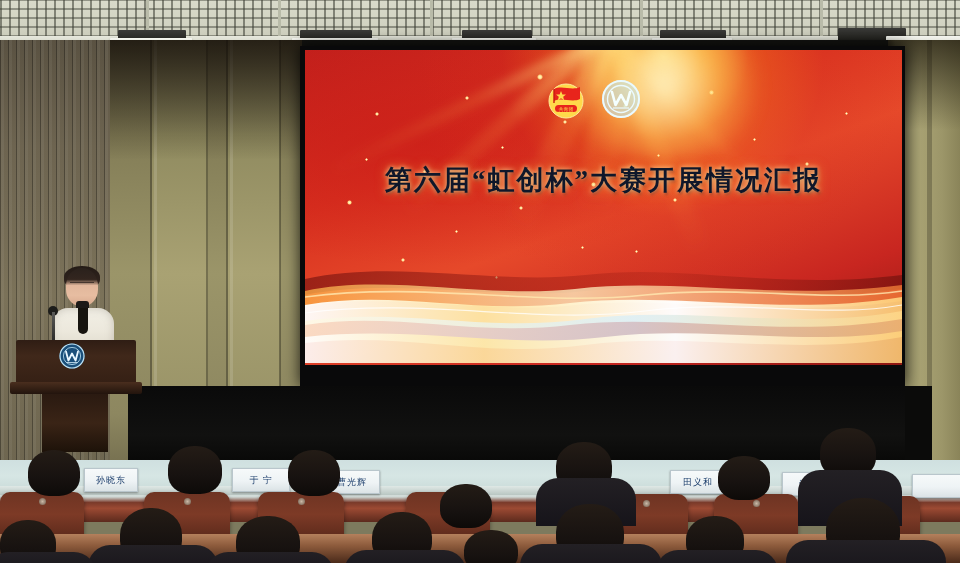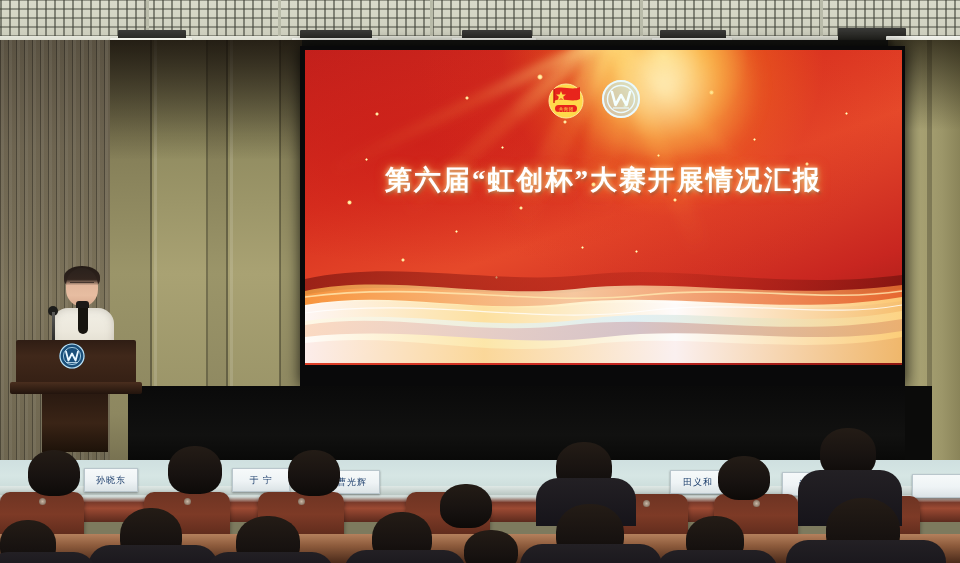--- a/index.html
+++ b/index.html
@@ -113,21 +113,21 @@
   .logo-cyl{
     position:absolute;left:545px;top:79px;width:42px;height:40px;
   }
   .logo-univ{
     position:absolute;left:600px;top:78px;width:42px;height:42px;
   }
 
   .led-title{
     position:absolute;left:305px;top:162px;width:597px;
     text-align:center;
-    color:#ffffff;
+    color:#0f172a;
     font-family:"Liberation Serif",serif;
     font-weight:700;
     font-size:27px;
     letter-spacing:2px;
     white-space:nowrap;
     text-shadow:
       0 0 5px rgba(255,230,170,.9),
       0 0 12px rgba(255,170,60,.75),
       1px 2px 3px rgba(120,20,10,.85);
   }

